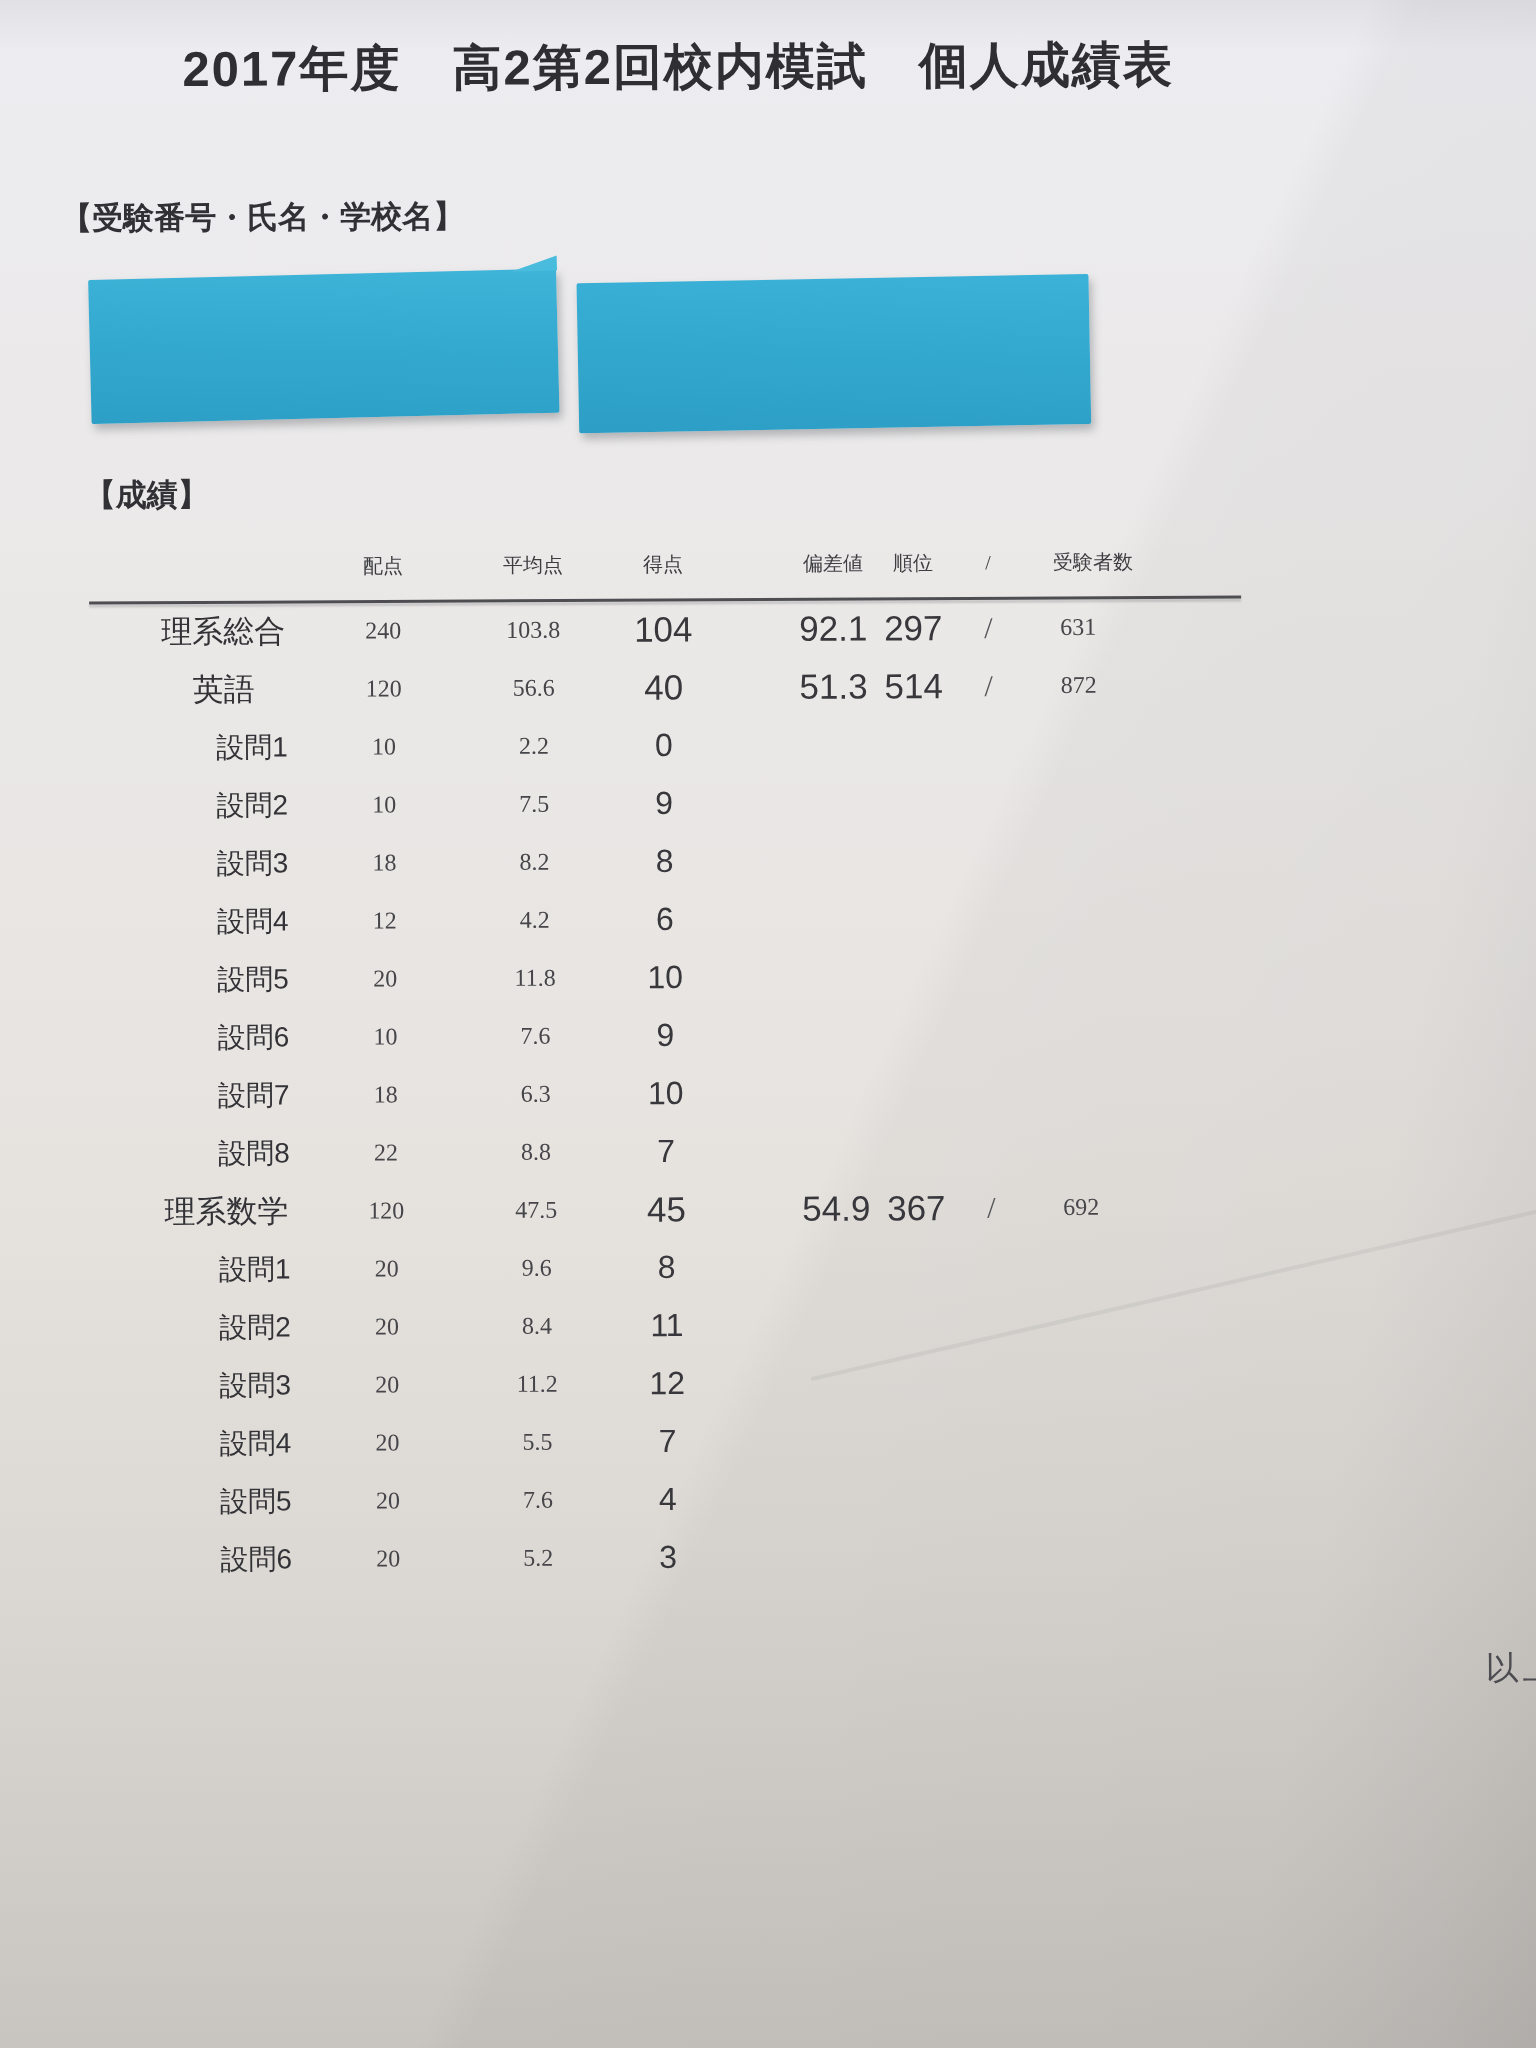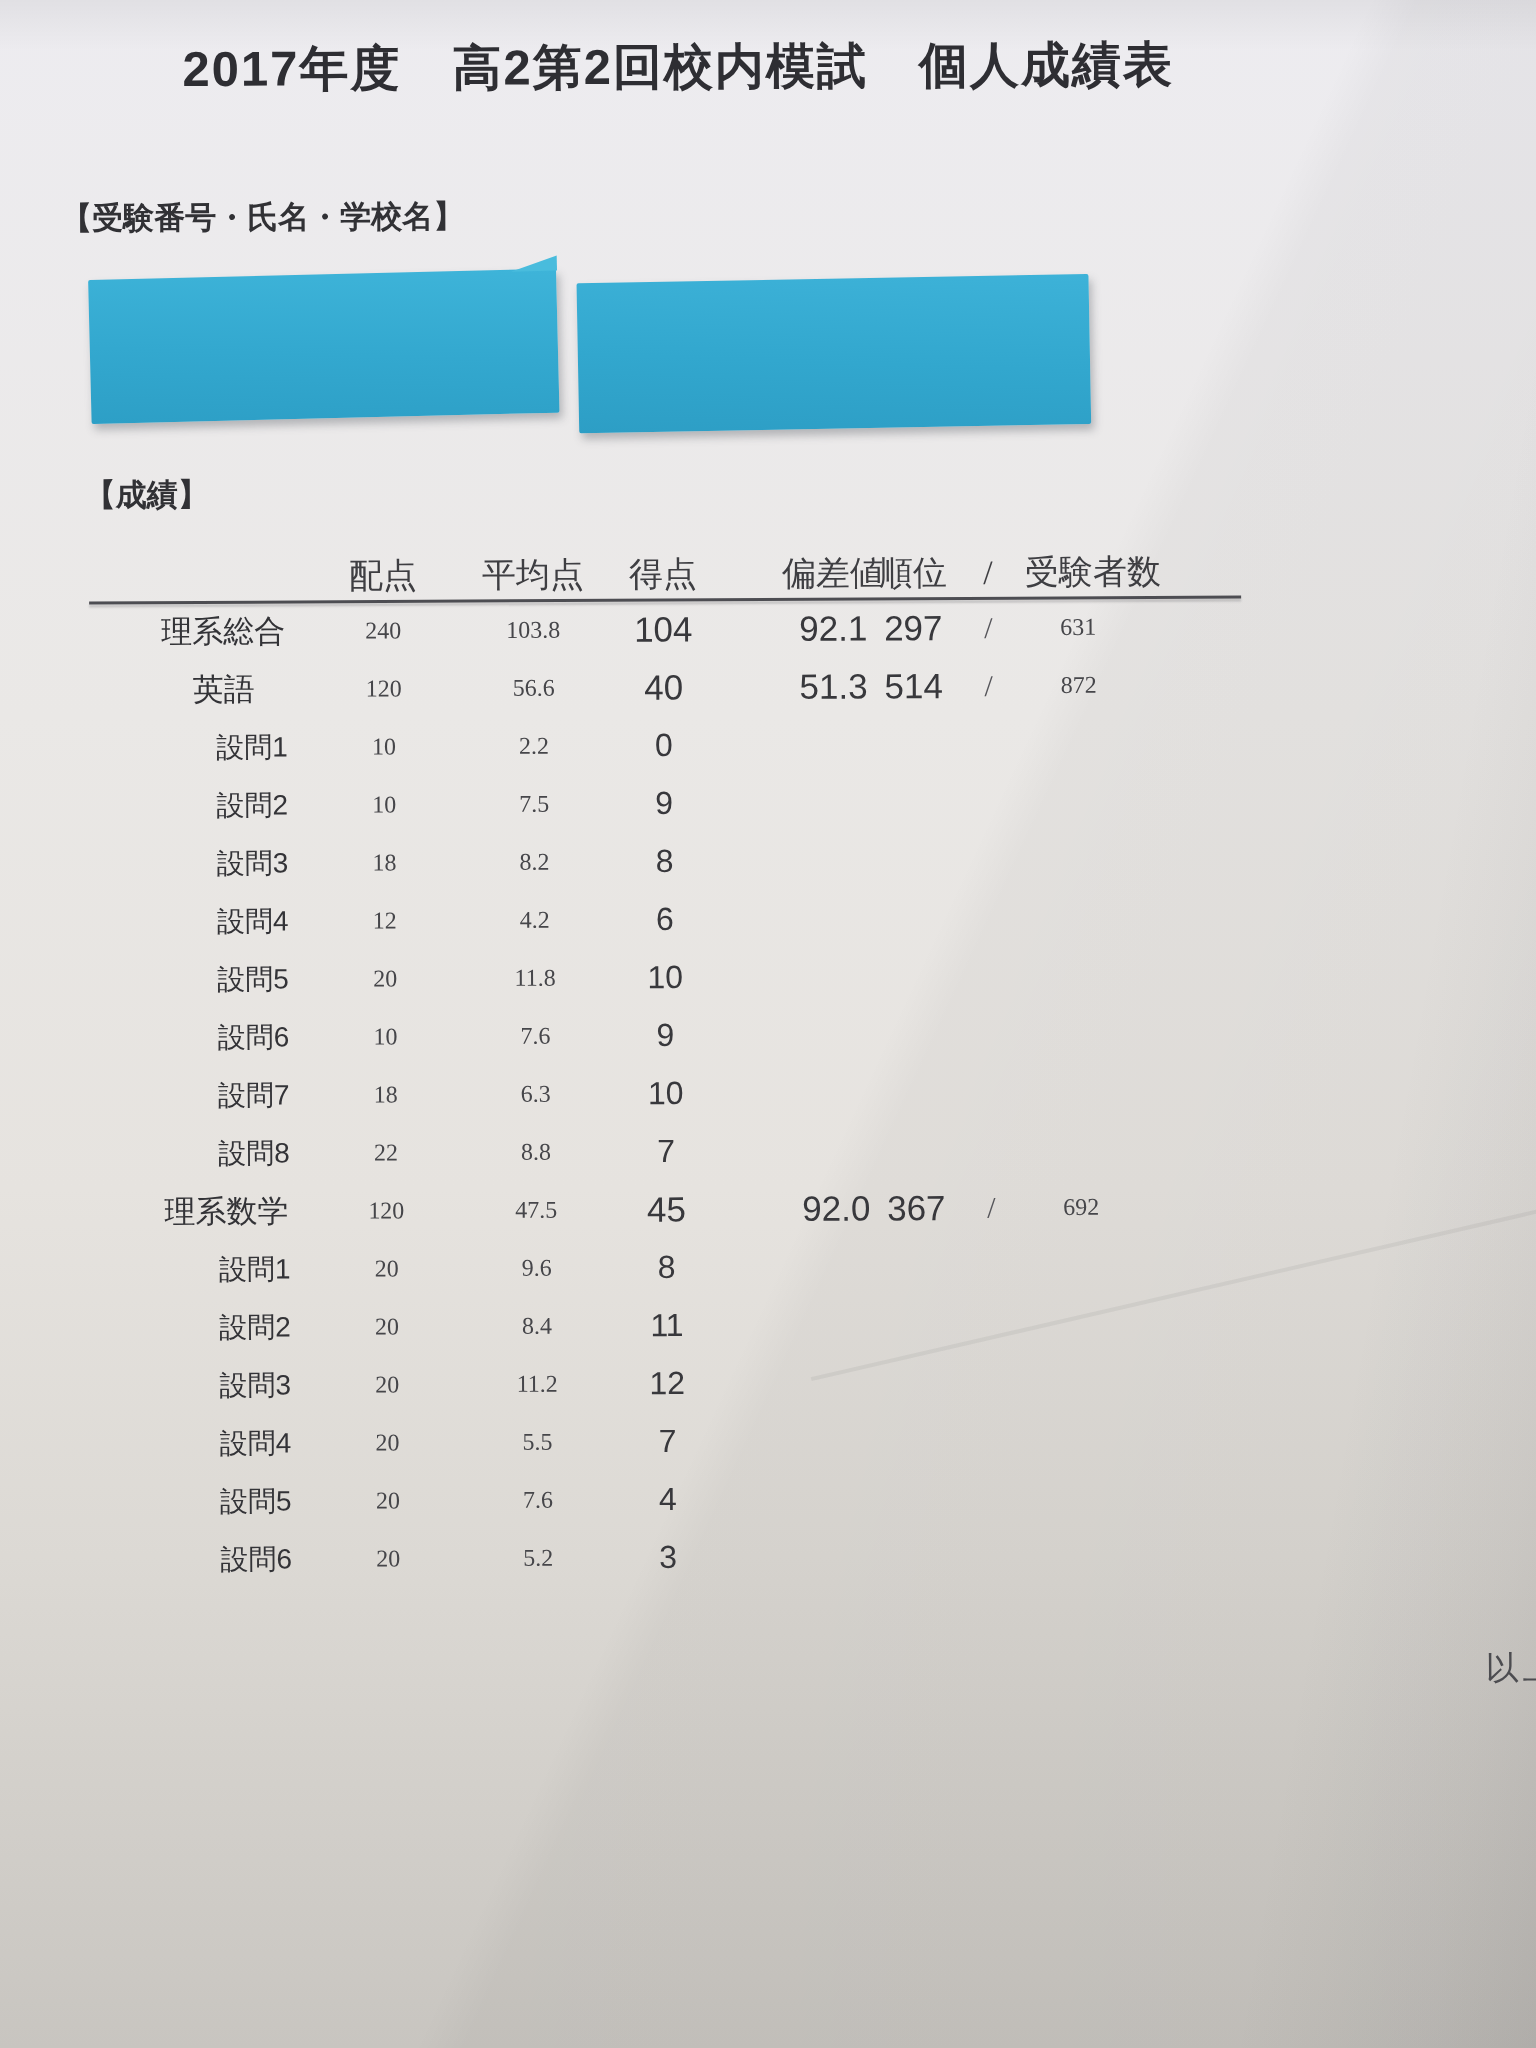--- a/index.html
+++ b/index.html
@@ -115,21 +115,21 @@
   .c-haiten   { left: 300px;  width: 160px; }
   .c-heikin   { left: 450px;  width: 160px; }
   .c-tokuten  { left: 580px;  width: 160px; }
   .c-hensachi { left: 750px;  width: 160px; }
   .c-juni     { left: 830px;  width: 160px; }
   .c-slash    { left: 955px;  width: 60px;  }
   .c-jukensha { left: 1005px; width: 140px; }
   .table-header .c-jukensha { left: 1000px; width: 180px; }
 
   
-  .table-header .cell { font-size: 34px; color: #3e3e42; margin-top: 10px; }
+  .table-header .cell { font-size: 20px; color: #3e3e42; }
 
   
   .val-serif { font-size: 24px; color: #46464a; }
   .val-sans  { font-size: 32px; color: #38383c; }
   .row .c-label { font-size: 31px; color: #333337; }
   .row.indent .c-label { left: 118px; font-size: 28px; }
   .row.subject .c-tokuten,
   .row.subject .c-hensachi,
   .row.subject .c-juni { font-size: 35px; }
   .c-slash { font-size: 30px; color: #55555a; }
@@ -269,21 +269,21 @@
     <span class="cell c-hensachi val-sans gothic"></span>
     <span class="cell c-juni val-sans gothic"></span>
     <span class="cell c-slash serif"></span>
     <span class="cell c-jukensha val-serif serif"></span>
   </div>
           <div class="row subject">
     <span class="cell c-label gothic">理系数学</span>
     <span class="cell c-haiten val-serif serif">120</span>
     <span class="cell c-heikin val-serif serif">47.5</span>
     <span class="cell c-tokuten val-sans gothic">45</span>
-    <span class="cell c-hensachi val-sans gothic">92.0</span>
+    <span class="cell c-hensachi val-sans gothic">54.9</span>
     <span class="cell c-juni val-sans gothic">367</span>
     <span class="cell c-slash serif">/</span>
     <span class="cell c-jukensha val-serif serif">692</span>
   </div>
           <div class="row indent">
     <span class="cell c-label gothic">設問1</span>
     <span class="cell c-haiten val-serif serif">20</span>
     <span class="cell c-heikin val-serif serif">9.6</span>
     <span class="cell c-tokuten val-sans gothic">8</span>
     <span class="cell c-hensachi val-sans gothic"></span>

